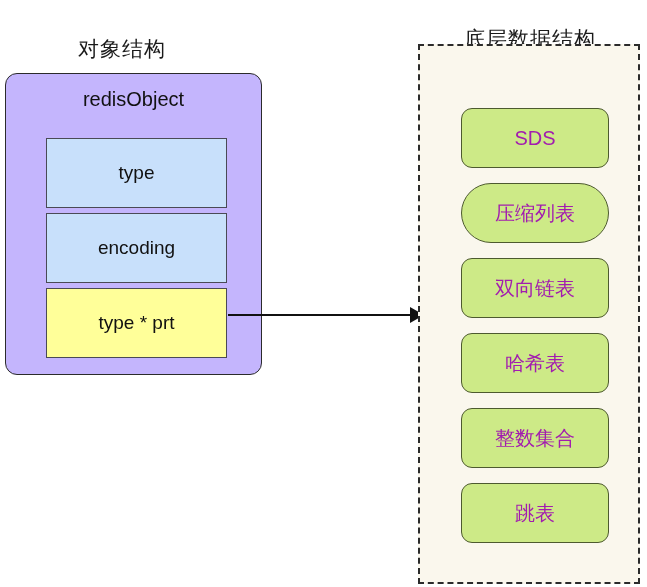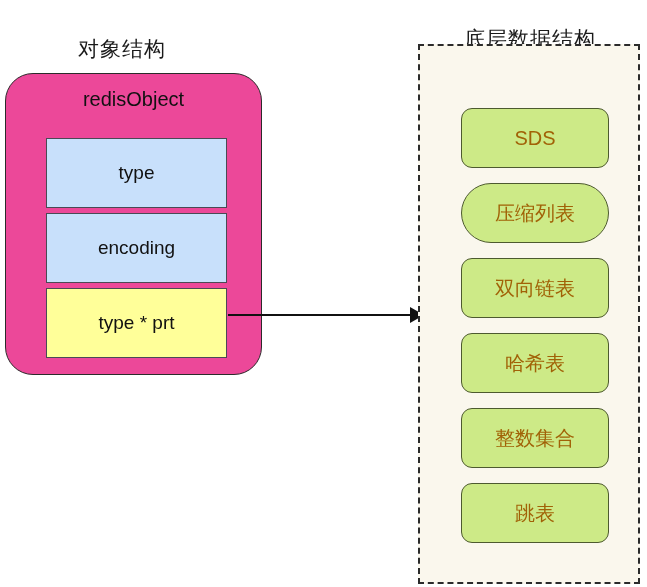--- a/index.html
+++ b/index.html
@@ -37,23 +37,23 @@
   #title-left  { left: 22px;  top: 15px; width: 200px; }
   #title-right { left: 430px; top: 5px;  width: 200px; }
 
   
   #object-panel {
     position: absolute;
     left: 5px;
     top: 73px;
     width: 257px;
     height: 302px;
-    background: #ec4899;
+    background: #c4b5fd;
     border: 1.6px solid #2b2b2b;
-    border-radius: 28px;
+    border-radius: 12px;
     box-sizing: border-box;
     padding-left: 42px;
   }
   #object-panel-title {
     position: absolute;
     left: 0;
     top: 14px;
     width: 100%;
     text-align: center;
     font-size: 20px;
@@ -107,21 +107,21 @@
     width: 148px;
     height: 60px;
     box-sizing: border-box;
     background: #cdea87;
     border: 1.5px solid #4d5a2f;
     border-radius: 11px;
     display: flex;
     align-items: center;
     justify-content: center;
     font-size: 20px;
-    color: #a16207;
+    color: #a21caf;
     white-space: nowrap;
   }
   #ds-0 { top: 62px; }
   #ds-1 { top: 137px; border-radius: 30px; }
   #ds-2 { top: 212px; }
   #ds-3 { top: 287px; }
   #ds-4 { top: 362px; }
   #ds-5 { top: 437px; }
 </style>
 </head>

